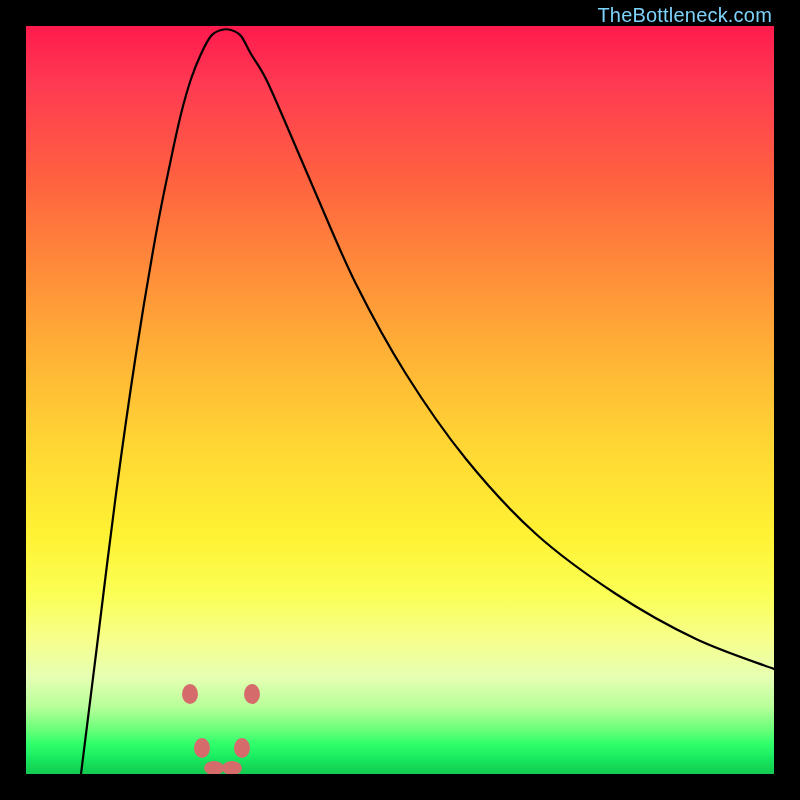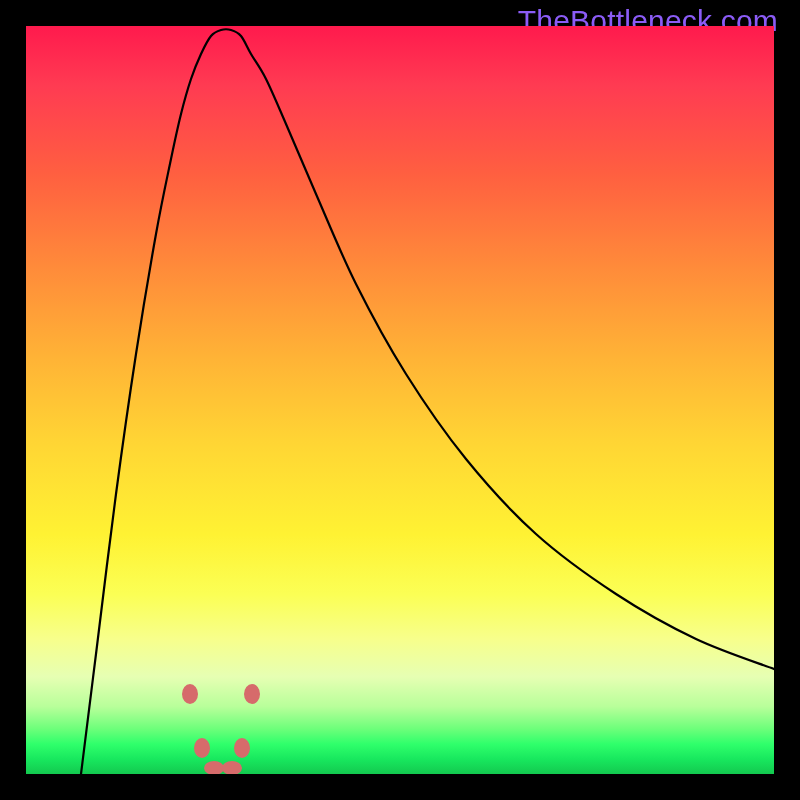--- a/index.html
+++ b/index.html
@@ -30,23 +30,23 @@
       #e6ffb3 87%,
       #b8ff9a 91%,
       #6cff7a 94%,
       #2fff6b 96%,
       #18e85e 98%,
       #13c94f 100%);
   }
   .watermark {
     position: absolute;
     top: 4px;
-    right: 22px;
-    color: #8b5cf6;
-    font-size: 30px;
+    right: 28px;
+    color: #7dd3fc;
+    font-size: 20px;
     font-weight: 500;
     letter-spacing: 0.2px;
     user-select: none;
   }
   svg.curve {
     position: absolute;
     left: 0;
     top: 0;
     width: 748px;
     height: 748px;

